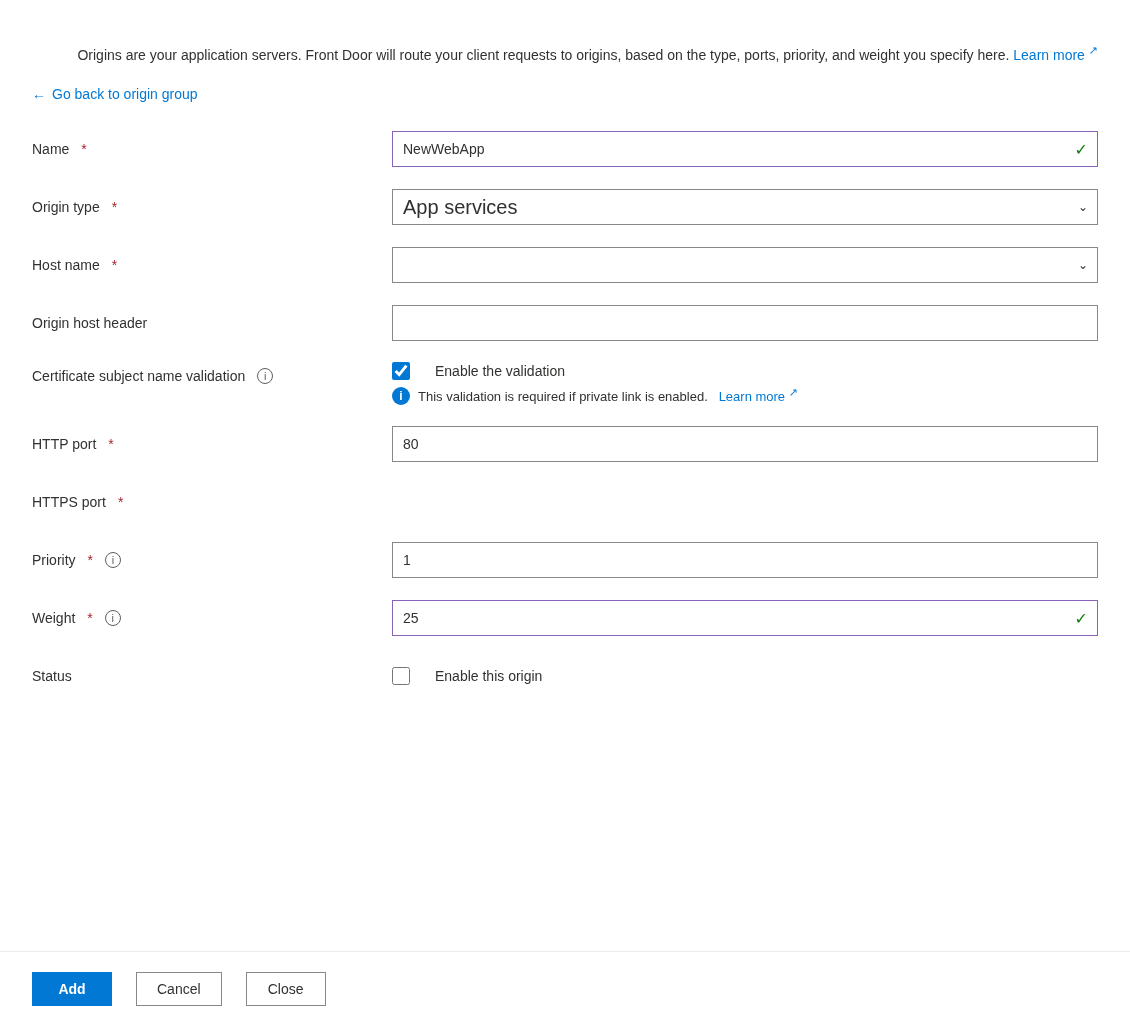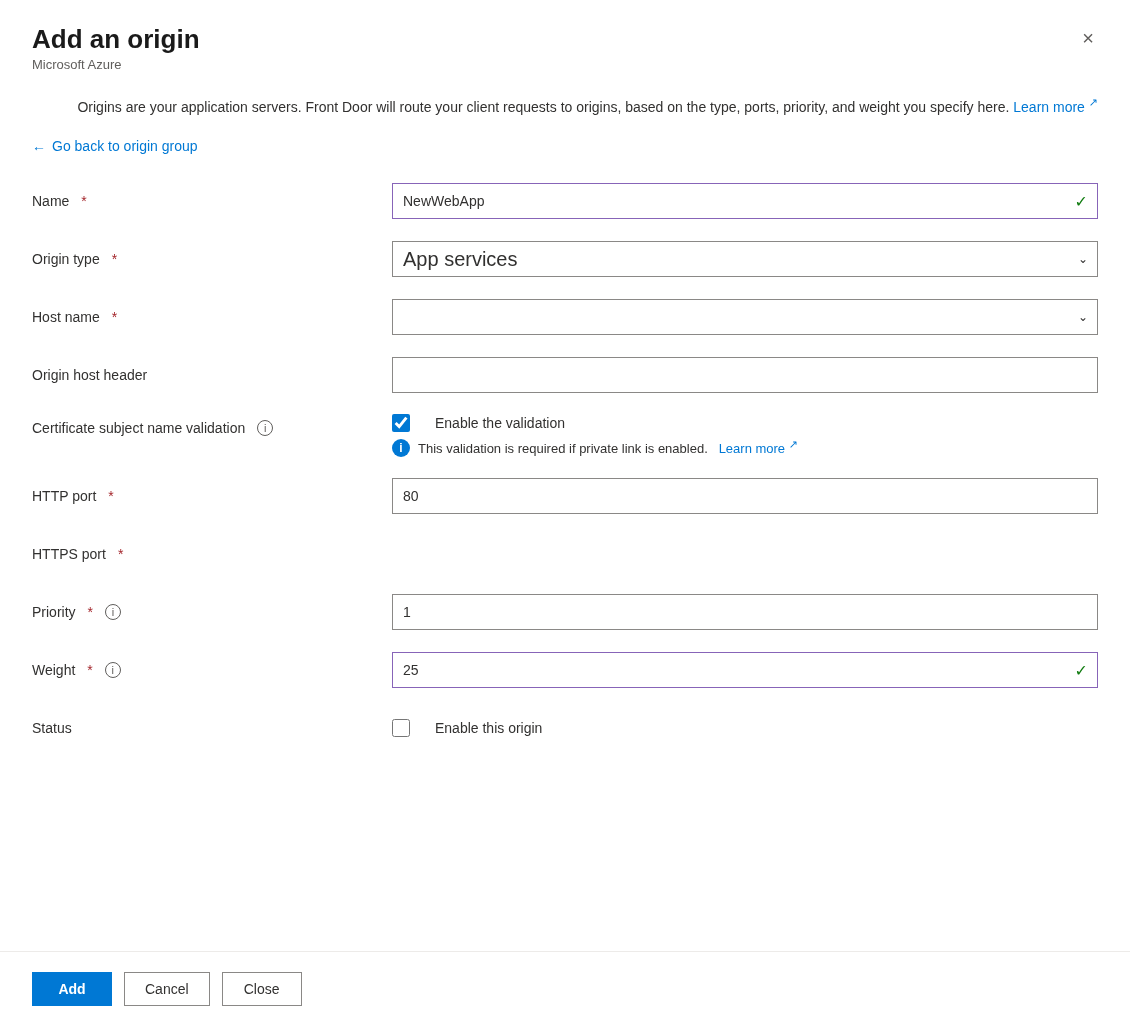--- a/index.html
+++ b/index.html
@@ -204,21 +204,21 @@
       text-decoration: none;
     }
     .footer-divider {
       border: none;
       border-top: 1px solid #edebe9;
       margin: 24px -32px 0 -32px;
     }
     .footer {
       padding: 20px 0;
       display: flex;
-      gap: 12px;
+      gap: 24px;
     }
     .btn-primary {
       background: #0078d4;
       color: #fff;
       border: none;
       padding: 8px 20px;
       font-size: 14px;
       font-weight: 600;
       cursor: pointer;
       min-width: 80px;
@@ -234,27 +234,20 @@
     }
     .external-link-icon {
       font-size: 11px;
       vertical-align: super;
     }
   </style>
 </head>
 <body>
 
 <div class="panel">
-  <div class="header">
-    <div>
-      <div class="title">Add an origin</div>
-      <div class="subtitle">Microsoft Azure</div>
-    </div>
-    <button class="close-btn">×</button>
-  </div>
 
   <p class="description">
     <span>Origins are your application servers. Front Door will route your client requests to origins, based on the type, ports, priority, and weight you specify here.</span>
     <a href="#">
       <span>Learn more</span>
       <span class="external-link-icon">↗</span>
     </a>
   </p>
 
   <a class="back-link">

